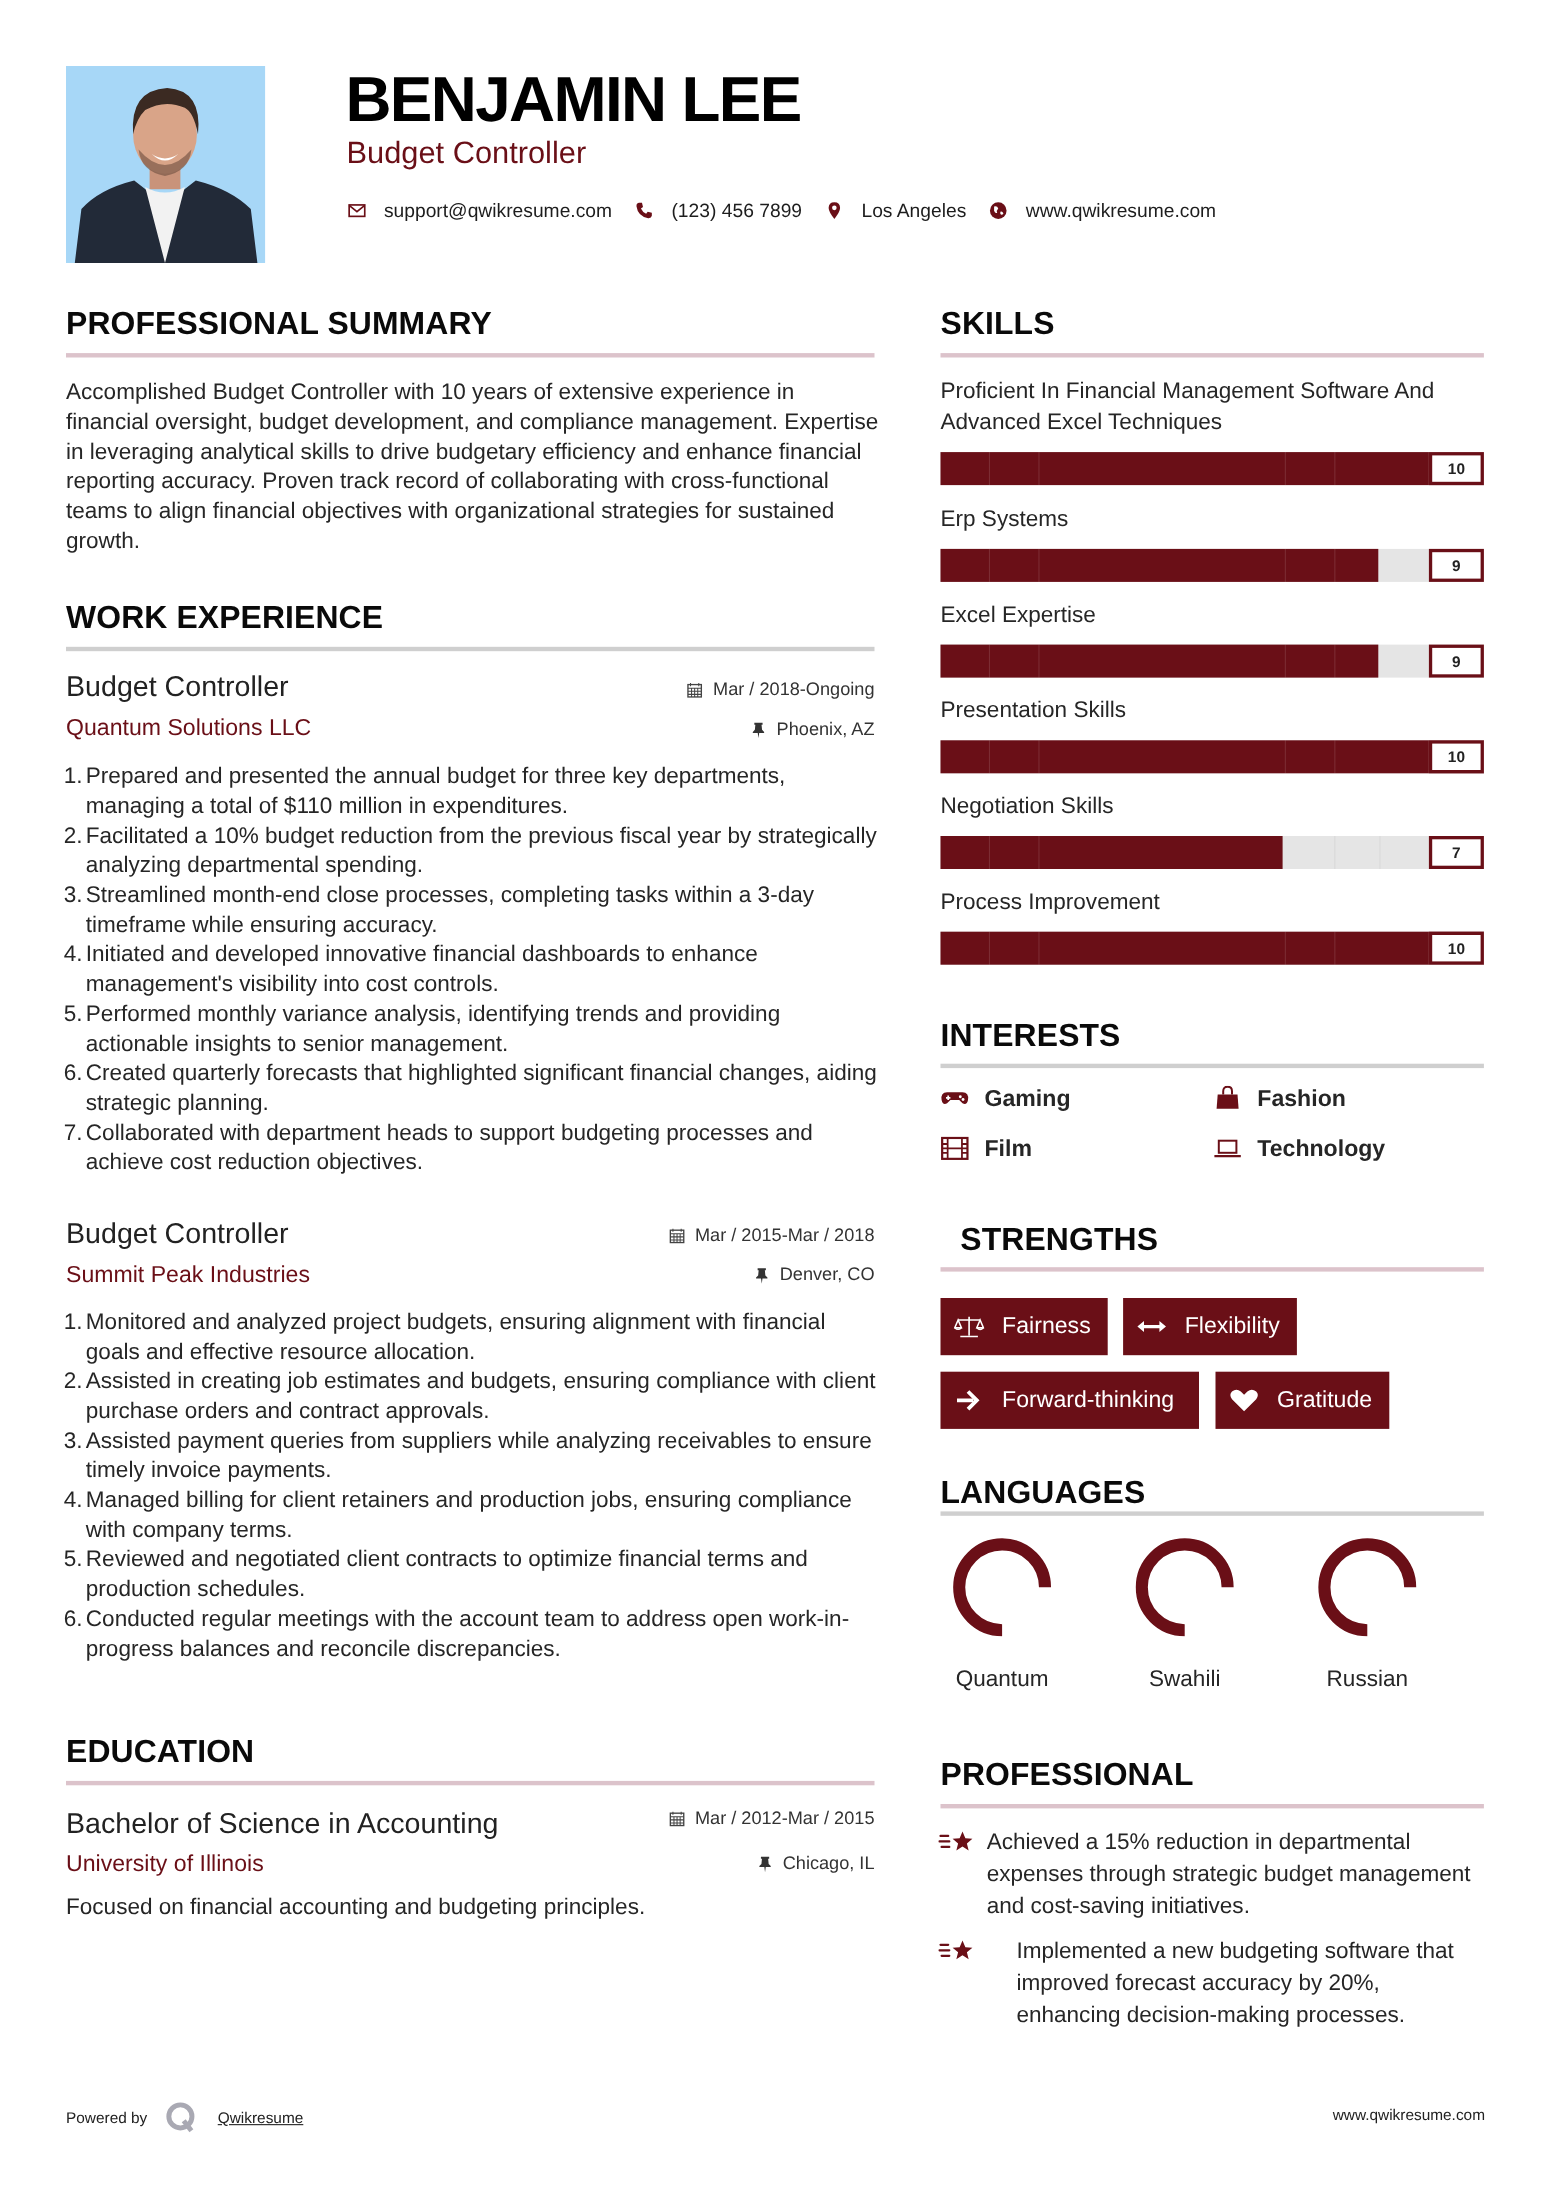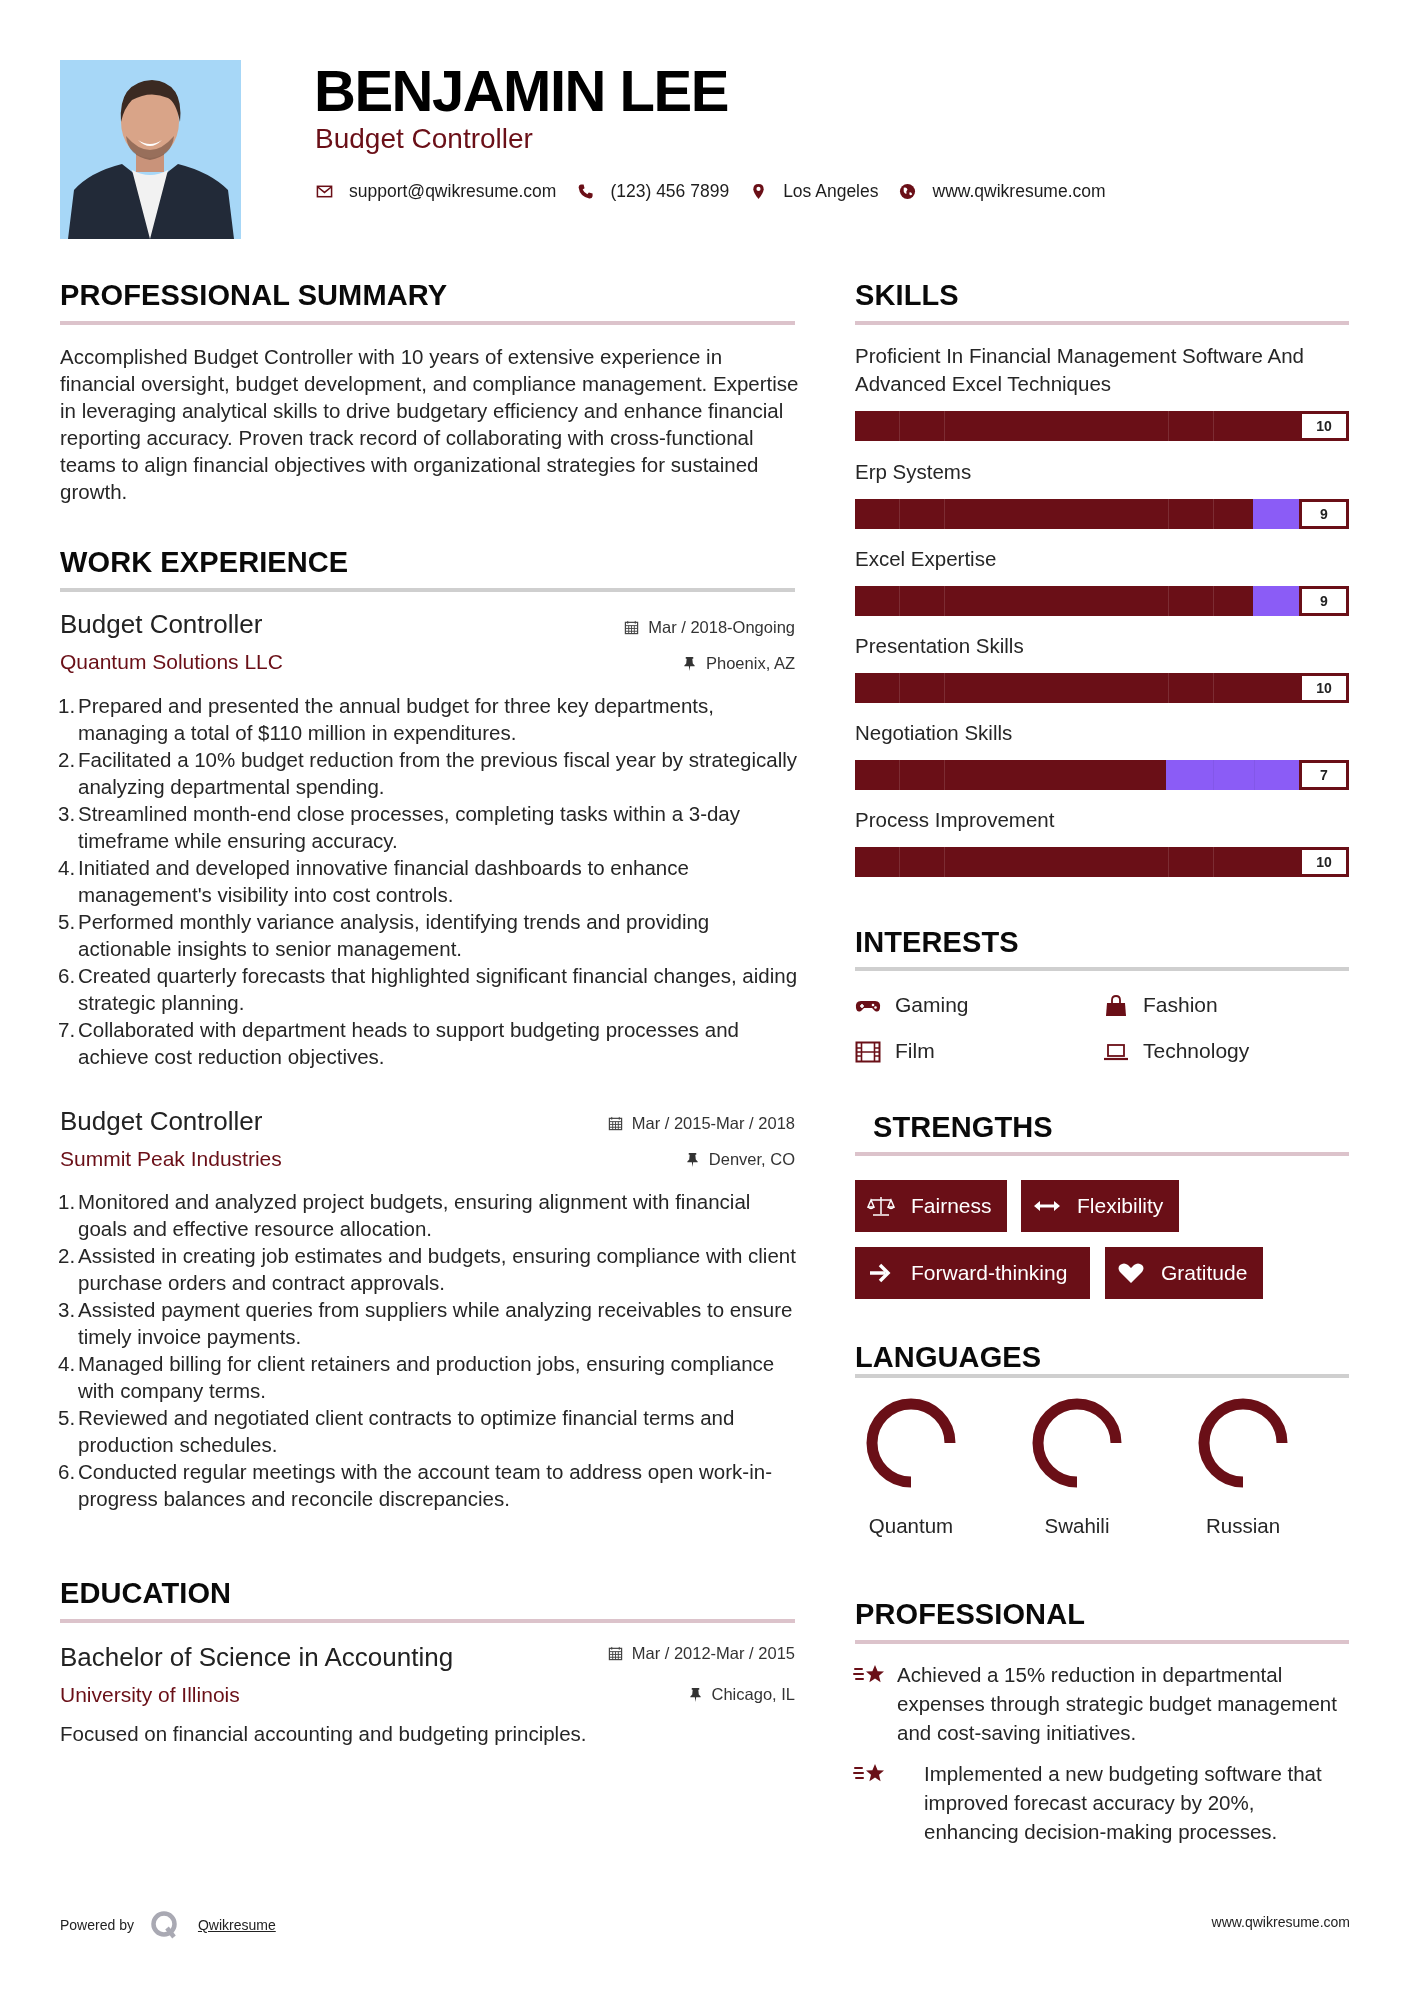--- a/index.html
+++ b/index.html
@@ -27,27 +27,27 @@
   .job-title { font-size: 26px; line-height: 32px; color: #222; white-space: nowrap; }
   .company { font-size: 21px; line-height: 28px; color: #6a0f17; white-space: nowrap; }
   .meta { font-size: 16.5px; line-height: 22px; color: #333; white-space: nowrap; display: flex; align-items: center; justify-content: flex-end; }
   .meta svg { width: 15px; height: 15px; margin-right: 9px; }
   ol.bul { list-style: none; font-size: 20.5px; line-height: 27px; color: #262626; }
   ol.bul li { position: relative; padding-left: 18px; }
   ol.bul li .num { position: absolute; left: -2px; top: 0; }
 
   
   .skill-label { font-size: 20.5px; line-height: 28px; color: #262626; }
-  .bar { height: 30px; background: #8b5cf6; position: relative; }
+  .bar { height: 30px; background: #e5e5e5; position: relative; }
   .bar .fill { position: absolute; left: 0; top: 0; bottom: 0; background: #6a0f17; }
   .bar .seg { position: absolute; top: 0; bottom: 0; width: 1px; background: rgba(255,255,255,0.12); }
   .bar .score { position: absolute; right: 0; top: 0; width: 50px; height: 30px; border: 3px solid #6a0f17; background: #fff; font-size: 14px; font-weight: 700; color: #222; display: flex; align-items: center; justify-content: center; }
 
   
-  .interest { display: flex; align-items: flex-end; font-size: 21px; color: #262626; white-space: nowrap; height: 30px; }
+  .interest { display: flex; align-items: flex-start; font-size: 21px; color: #262626; white-space: nowrap; height: 30px; font-weight: bold; }
   .interest .ico { width: 26px; height: 22px; margin-right: 14px; color: #6a0f17; display: inline-flex; align-items: center; }
   .interest .ico svg { width: 26px; height: 22px; }
 
   
   .tag { height: 52px; background: #6a0f17; color: #fff; display: flex; align-items: center; padding: 0 12px; font-size: 21px; white-space: nowrap; }
   .tag svg { width: 28px; height: 22px; margin-right: 16px; }
 
   
   .lang { width: 110px; text-align: center; }
   .lang svg { width: 90px; height: 90px; }

